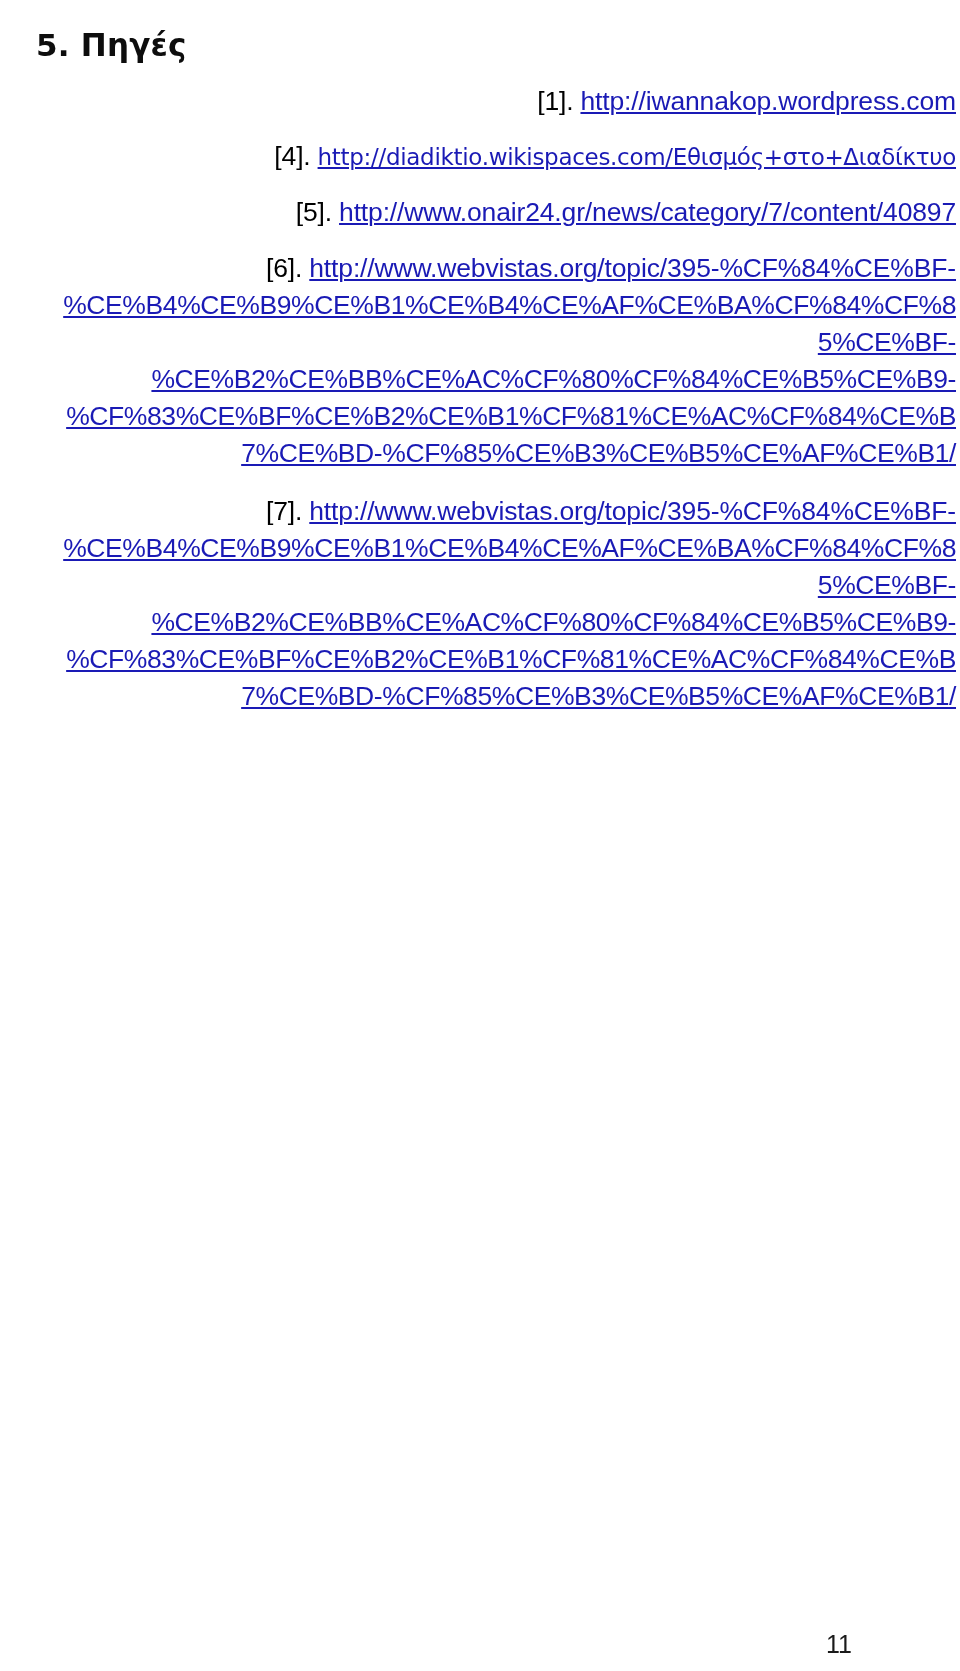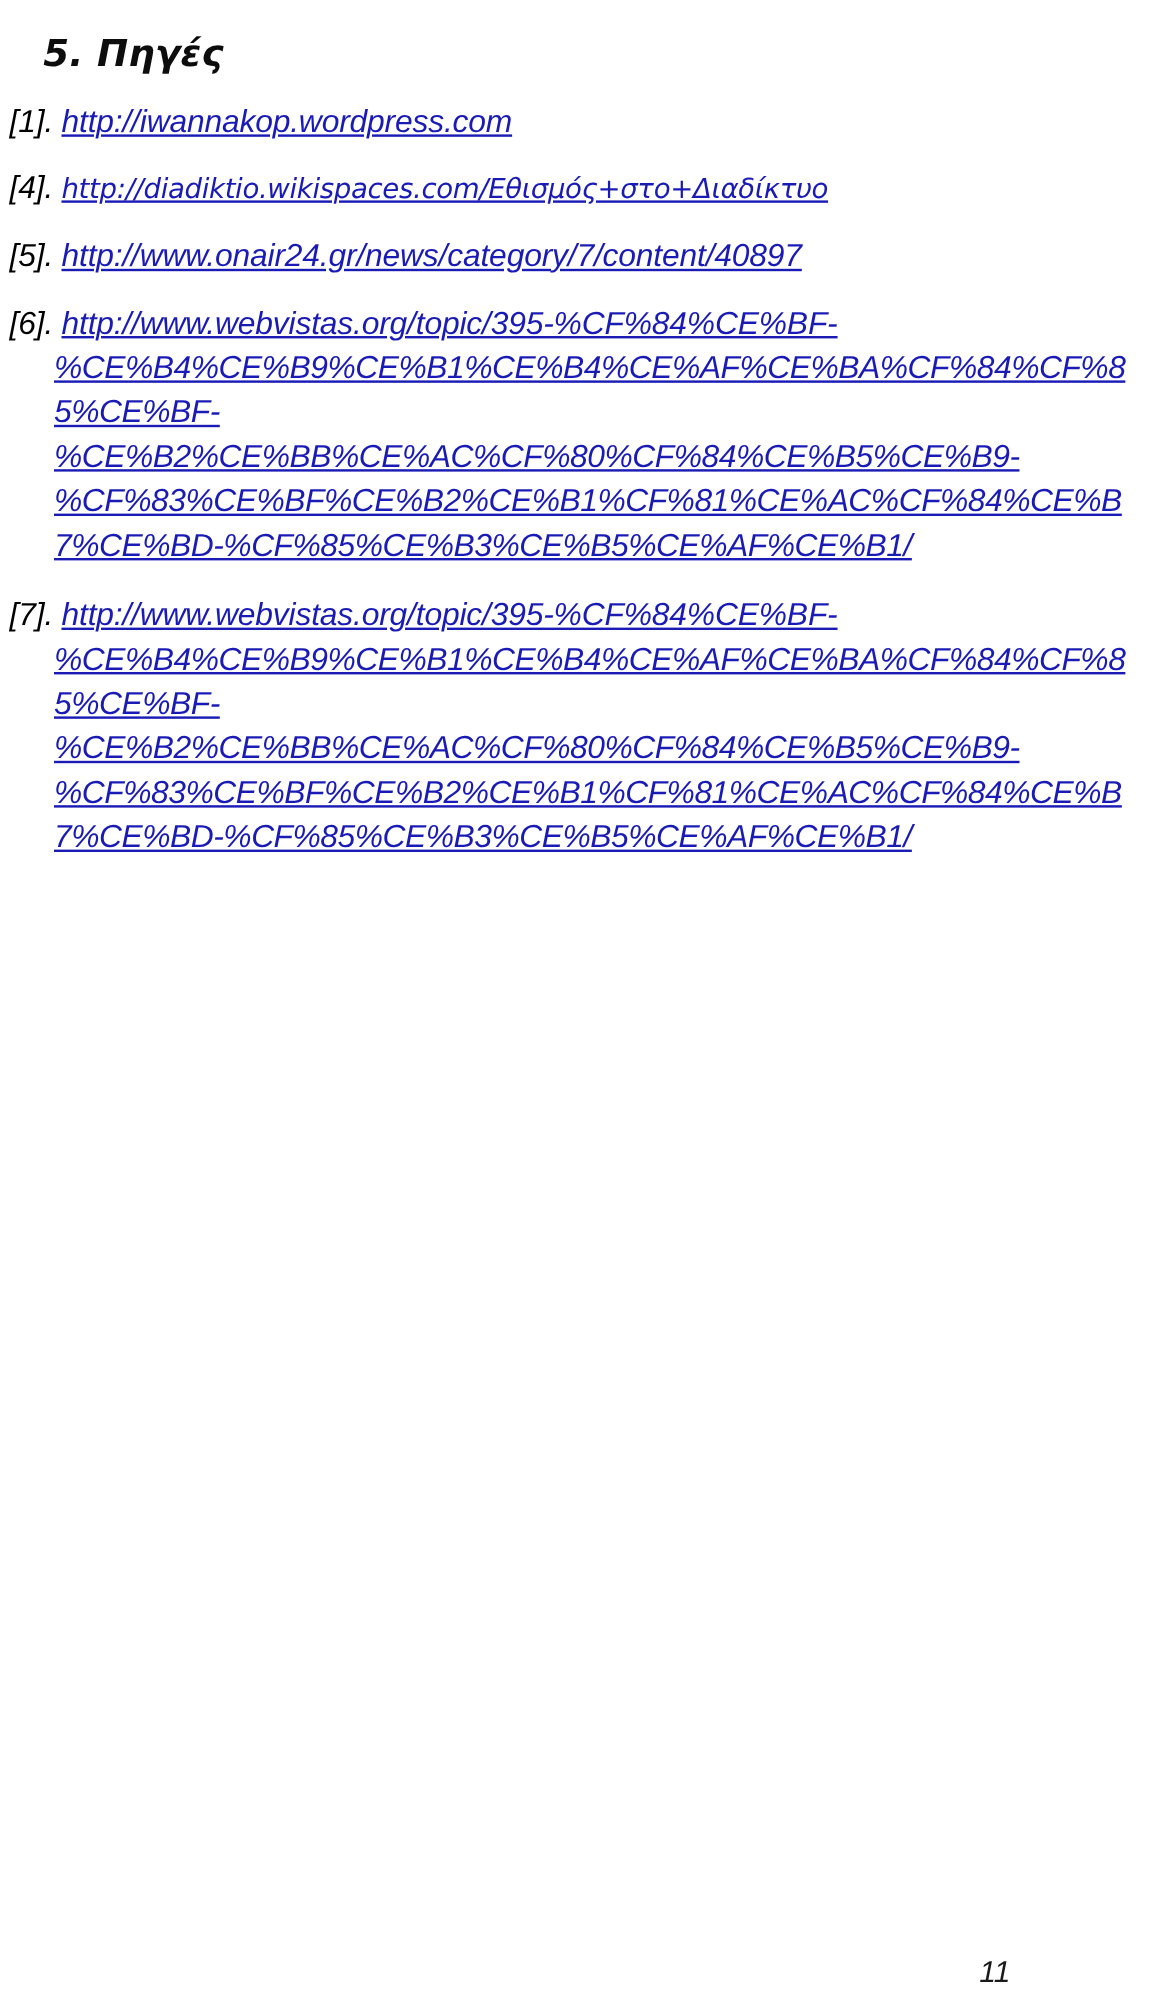--- a/index.html
+++ b/index.html
@@ -16,21 +16,20 @@
     -webkit-font-smoothing: antialiased;
     overflow: hidden;
   }
 
   .page {
     position: relative;
     width: 872px;
     height: 1671px;
     box-sizing: border-box;
     padding: 0;
-    font-style: italic;
   }
 
   
   .doc-heading {
     position: absolute;
     left: 36px;
     top: 6px;
     font-family: "DejaVu Sans", sans-serif;
     font-size: 31px;
     font-weight: bold;
@@ -43,20 +42,21 @@
   .ref-list {
     position: absolute;
     left: 8px;
     top: 84px;
     width: 948px;
   }
 
   .ref-entry {
     margin: 0 0 21px 0;
     padding: 0;
+    text-align: right;
   }
 
   .ref-line {
     display: block;
     font-size: 26.5px;
     line-height: 34px;
     white-space: nowrap;
     letter-spacing: -0.15px;
   }
 
@@ -100,21 +100,21 @@
 
   
   .ref-entry.wrapped .ref-line,
   .ref-entry.wrapped .ref-cont {
     line-height: 37px;
   }
 
   
   .page-number {
     position: absolute;
-    right: 30px;
+    right: 20px;
     bottom: 12px;
     font-size: 25px;
     color: #1a1a1a;
     font-family: "Liberation Sans", sans-serif;
   }
 </style>
 </head>
 <body>
 
 <div class="page">

